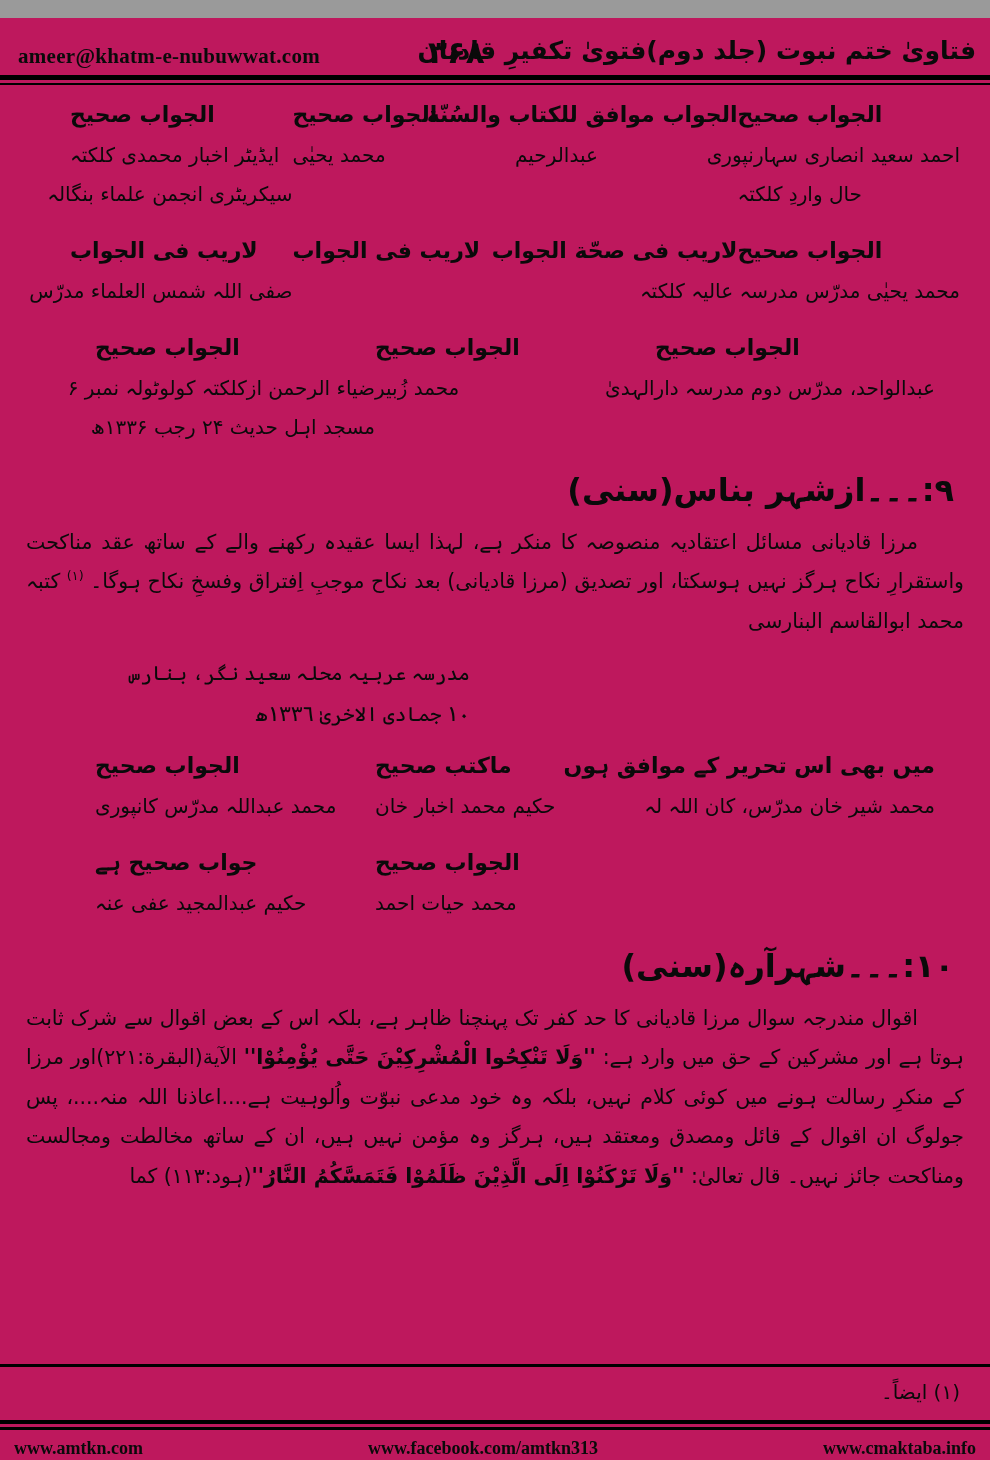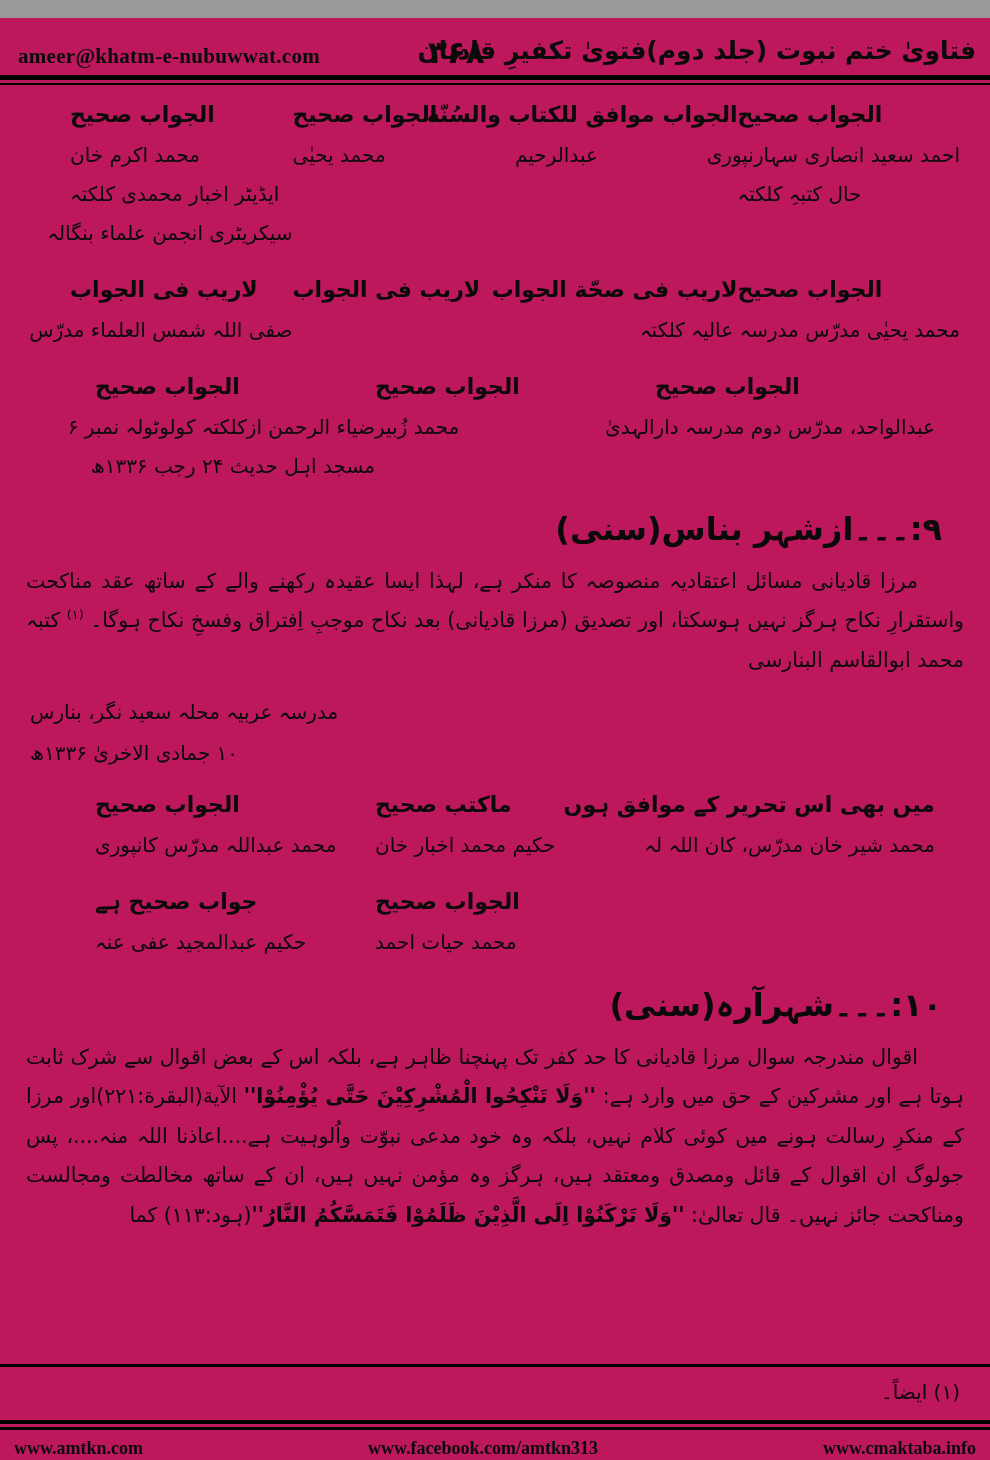--- a/index.html
+++ b/index.html
@@ -23,29 +23,29 @@
   
   .content{position:absolute;top:84px;left:0;right:0;direction:rtl;}
   .sig-row{display:flex;margin-bottom:24px;}
   .sig-row.cols4{padding:0 30px 0 70px;}
   .sig-row.cols3{padding:0 55px 0 95px;}
   .sig-col{flex:1;text-align:left;min-width:0;}
   .sig-verdict{font-weight:bold;font-size:22px;margin-bottom:9px;white-space:nowrap;}
   .sig-name{font-size:20px;line-height:1.95;white-space:nowrap;}
   .sec-heading{
     font-size:32px;font-weight:bold;margin:16px 0 14px;
-    text-align:right;padding-left:0;padding-right:48px;
+    text-align:right;padding-left:0;padding-right:36px;
   }
   .para{
     font-size:20.5px;line-height:1.92;text-align:justify;
     margin:0 26px 12px 26px;text-indent:46px;
   }
   .qbold{font-weight:bold;}
   .para sup{font-size:.62em;}
-  .addr{width:440px;margin:2px 520px 18px 0;text-align:left;}
+  .addr{width:440px;margin:2px 520px 18px 0;text-align:right;font-family:Liberation Serif, serif;}
   .addr div{font-size:20px;line-height:2.05;}
   
   .rule-thin{position:absolute;top:1346px;left:0;right:0;border-top:3px solid #000;}
   .footnote{position:absolute;top:1362px;right:30px;direction:rtl;font-size:20px;}
   .rule-double2{
     position:absolute;top:1402px;left:0;right:0;height:3px;
     border-top:4px solid #000;border-bottom:3px solid #000;
   }
   .ftr{
     position:absolute;top:1420px;left:0;right:0;
@@ -64,33 +64,32 @@
     <span class="hdr-title">فتاویٰ ختم نبوت (جلد دوم)فتویٰ تکفیرِ قادیان</span>
   </header>
   <div class="rule-double"></div>
 
   <main class="content">
     <section>
         <div class="sig-row cols4">
           <div class="sig-col">
             <div class="sig-verdict">الجواب صحیح</div>
             <div class="sig-name">احمد سعید انصاری سہارنپوری</div>
-            <div class="sig-name">حال کتبہِ کلکتہ</div>
+            <div class="sig-name">حال واردِ کلکتہ</div>
           </div>
           <div class="sig-col">
             <div class="sig-verdict">الجواب موافق للکتاب والسُنّة</div>
             <div class="sig-name">عبدالرحیم</div>
           </div>
           <div class="sig-col">
             <div class="sig-verdict">الجواب صحیح</div>
             <div class="sig-name">محمد یحیٰی</div>
           </div>
           <div class="sig-col">
             <div class="sig-verdict">الجواب صحیح</div>
-            <div class="sig-name">محمد اکرم خان</div>
             <div class="sig-name">ایڈیٹر اخبار محمدی کلکتہ</div>
             <div class="sig-name">سیکریٹری انجمن علماء بنگالہ</div>
           </div>
         </div>
         <div class="sig-row cols4">
           <div class="sig-col">
             <div class="sig-verdict">الجواب صحیح</div>
             <div class="sig-name">محمد یحیٰی مدرّس مدرسہ عالیہ کلکتہ</div>
           </div>
           <div class="sig-col">

